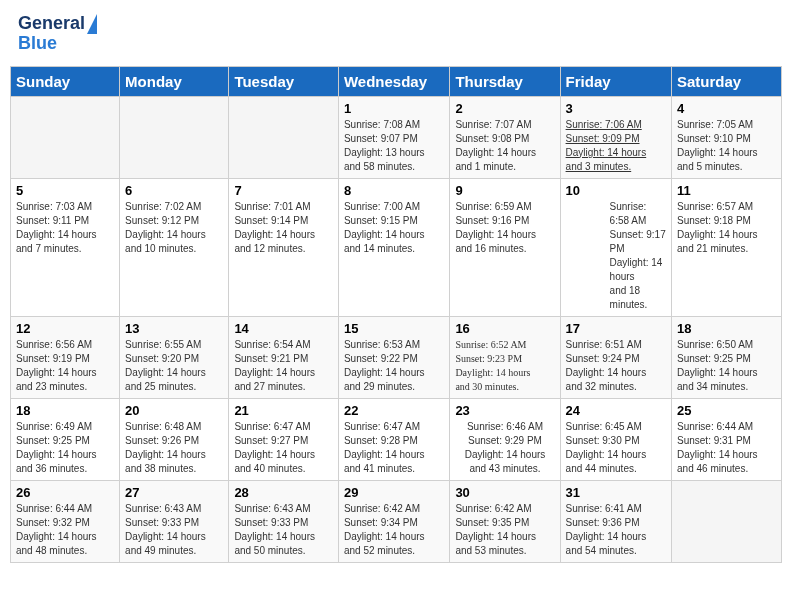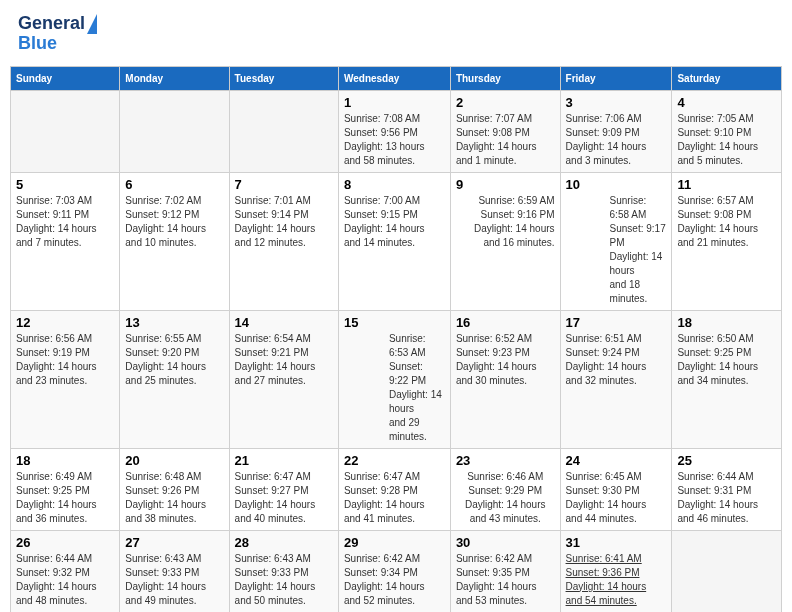--- a/index.html
+++ b/index.html
@@ -57,21 +57,21 @@
     table {
       width: 100%;
       border-collapse: collapse;
       font-size: 11px;
     }
     thead tr th {
       background-color: #1a6abf;
       color: #fff;
       text-align: left;
       padding: 6px 5px;
-      font-size: 10px;
+      font-size: 15px;
       font-weight: bold;
       border: 1px solid #ccc;
     }
     tbody tr td {
       border: 1px solid #d0d0d0;
       vertical-align: top;
       padding: 4px 5px;
       width: 113px;
       min-height: 70px;
       background: #fff;
@@ -132,34 +132,34 @@
       </tr>
   </thead>
   <tbody id="calendar-body">
   <tr>
         <td class="empty-cell"></td>
         <td class="empty-cell"></td>
         <td class="empty-cell"></td>
         <td>
           <span class="day-number">1</span>
           <div class="day-info" style="white-space: pre-line;">Sunrise: 7:08 AM
-Sunset: 9:56 PM
+Sunset: 9:07 PM
 Daylight: 13 hours
 and 58 minutes.</div>
         </td>
         <td>
           <span class="day-number">2</span>
           <div class="day-info" style="white-space: pre-line;">Sunrise: 7:07 AM
 Sunset: 9:08 PM
 Daylight: 14 hours
 and 1 minute.</div>
         </td>
         <td>
           <span class="day-number">3</span>
-          <div class="day-info" style="white-space: pre-line;">Sunrise: 7:06 AM
+          <div class="day-info" style="white-space: pre-line; text-decoration: underline;">Sunrise: 7:06 AM
 Sunset: 9:09 PM
 Daylight: 14 hours
 and 3 minutes.</div>
         </td>
         <td>
           <span class="day-number">4</span>
           <div class="day-info" style="white-space: pre-line;">Sunrise: 7:05 AM
 Sunset: 9:10 PM
 Daylight: 14 hours
 and 5 minutes.</div>
@@ -189,36 +189,36 @@
         </td>
         <td>
           <span class="day-number">8</span>
           <div class="day-info" style="white-space: pre-line;">Sunrise: 7:00 AM
 Sunset: 9:15 PM
 Daylight: 14 hours
 and 14 minutes.</div>
         </td>
         <td>
           <span class="day-number">9</span>
-          <div class="day-info" style="white-space: pre-line; text-align: right;">Sunrise: 6:59 AM
+          <div class="day-info" style="white-space: pre-line;">Sunrise: 6:59 AM
 Sunset: 9:16 PM
 Daylight: 14 hours
 and 16 minutes.</div>
         </td>
         <td>
           <span class="day-number">10</span>
           <div class="day-info" style="white-space: pre-line; margin-left: 44px;">Sunrise: 6:58 AM
 Sunset: 9:17 PM
 Daylight: 14 hours
 and 18 minutes.</div>
         </td>
         <td>
           <span class="day-number">11</span>
           <div class="day-info" style="white-space: pre-line;">Sunrise: 6:57 AM
-Sunset: 9:08 PM
+Sunset: 9:18 PM
 Daylight: 14 hours
 and 21 minutes.</div>
         </td>
       </tr>
       <tr>
         <td>
           <span class="day-number">12</span>
           <div class="day-info" style="white-space: pre-line;">Sunrise: 6:56 AM
 Sunset: 9:19 PM
 Daylight: 14 hours
@@ -233,28 +233,28 @@
         </td>
         <td>
           <span class="day-number">14</span>
           <div class="day-info" style="white-space: pre-line;">Sunrise: 6:54 AM
 Sunset: 9:21 PM
 Daylight: 14 hours
 and 27 minutes.</div>
         </td>
         <td>
           <span class="day-number">15</span>
-          <div class="day-info" style="white-space: pre-line; margin-left: 45px;">Sunrise: 6:53 AM
+          <div class="day-info" style="white-space: pre-line;">Sunrise: 6:53 AM
 Sunset: 9:22 PM
 Daylight: 14 hours
 and 29 minutes.</div>
         </td>
         <td>
           <span class="day-number">16</span>
-          <div class="day-info" style="white-space: pre-line;">Sunrise: 6:52 AM
+          <div class="day-info" style="white-space: pre-line; font-family: Liberation Serif, serif;">Sunrise: 6:52 AM
 Sunset: 9:23 PM
 Daylight: 14 hours
 and 30 minutes.</div>
         </td>
         <td>
           <span class="day-number">17</span>
           <div class="day-info" style="white-space: pre-line;">Sunrise: 6:51 AM
 Sunset: 9:24 PM
 Daylight: 14 hours
 and 32 minutes.</div>
@@ -349,21 +349,21 @@
         </td>
         <td>
           <span class="day-number">30</span>
           <div class="day-info" style="white-space: pre-line;">Sunrise: 6:42 AM
 Sunset: 9:35 PM
 Daylight: 14 hours
 and 53 minutes.</div>
         </td>
         <td>
           <span class="day-number">31</span>
-          <div class="day-info" style="white-space: pre-line; text-decoration: underline;">Sunrise: 6:41 AM
+          <div class="day-info" style="white-space: pre-line;">Sunrise: 6:41 AM
 Sunset: 9:36 PM
 Daylight: 14 hours
 and 54 minutes.</div>
         </td>
         <td class="empty-cell"></td>
       </tr>
     </tbody>
 </table>
 
 </body></html>

